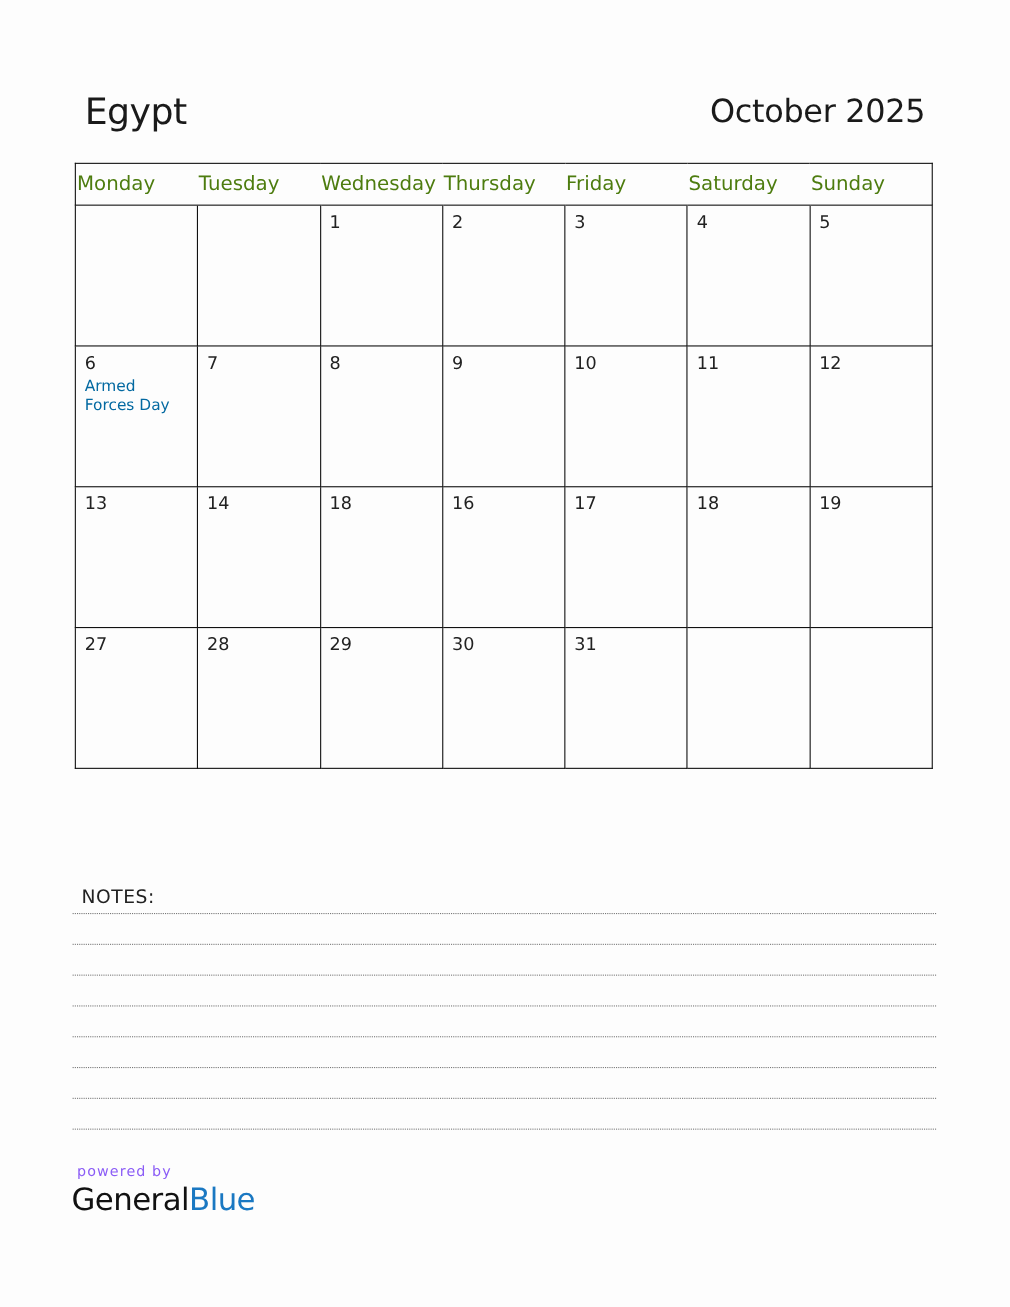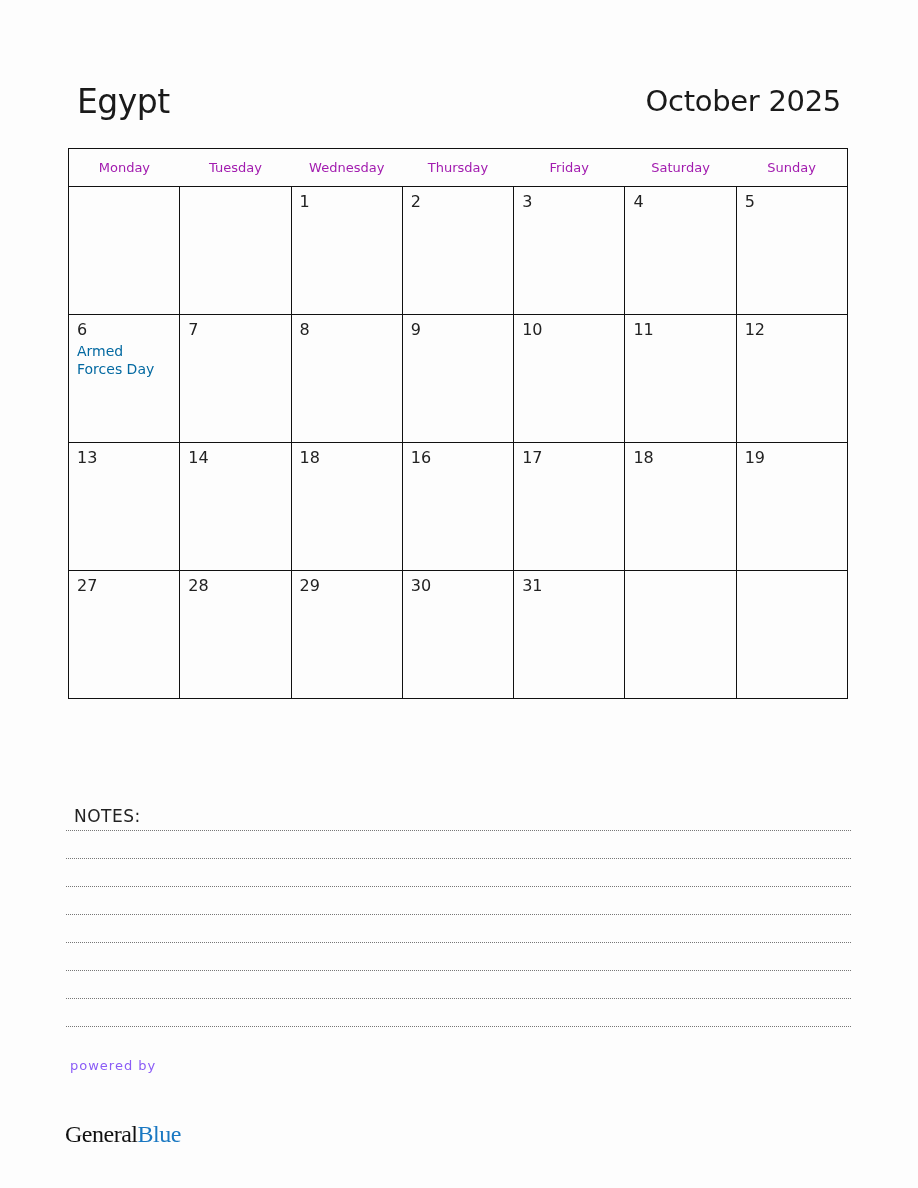--- a/index.html
+++ b/index.html
@@ -8,32 +8,32 @@
     font-family: "DejaVu Sans", sans-serif; color: #1a1a1a; overflow: hidden;
   }
   .country { position: absolute; left: 77px; top: 82px; font-size: 33px; font-weight: normal; letter-spacing: -0.5px; }
   .month { position: absolute; right: 77px; top: 84px; font-size: 29px; letter-spacing: -0.3px; }
   .calendar {
     position: absolute; left: 68px; top: 148px; width: 780px;
     border-collapse: collapse; table-layout: fixed;
   }
   .calendar th, .calendar td { border: 1.3px solid #111; }
   .calendar th {
-    height: 35px; font-weight: normal; font-size: 13px; color: #a21caf;
-    border-left: none; border-right: none; vertical-align: middle; text-align: center;
+    height: 35px; font-weight: normal; font-size: 18px; color: #4d7c0f;
+    border-left: none; border-right: none; vertical-align: middle; text-align: left;
   }
   .calendar th:first-child { border-left: 1.3px solid #111; }
   .calendar th:last-child { border-right: 1.3px solid #111; }
   .calendar td { height: 115px; vertical-align: top; padding: 6px 8px; }
   .day-num { font-size: 16px; color: #222; display: block; line-height: 18px; }
   .holiday { font-size: 14px; color: #0369a1; line-height: 18px; display: block; margin-top: 3px; }
   .notes-label { position: absolute; left: 74px; top: 806px; font-size: 17px; color: #222; letter-spacing: 0.5px; }
   .note-line { position: absolute; left: 66px; width: 785px; height: 0; border-top: 1px dotted #777; }
   .powered { position: absolute; left: 70px; top: 1058px; font-size: 13px; color: #8b5cf6; letter-spacing: 1px; }
-  .brand { position: absolute; left: 65px; top: 1121px; font-size: 24px; letter-spacing: -0.5px; font-family: Liberation Serif, serif; }
+  .brand { position: absolute; left: 65px; top: 1074px; font-size: 28px; letter-spacing: -0.5px; }
   .brand .g { color: #111; }
   .brand .b { color: #1a78c2; }
 </style>
 </head>
 <body>
 
 <div class="country">Egypt</div>
 <div class="month">October 2025</div>
 
 <table class="calendar">

